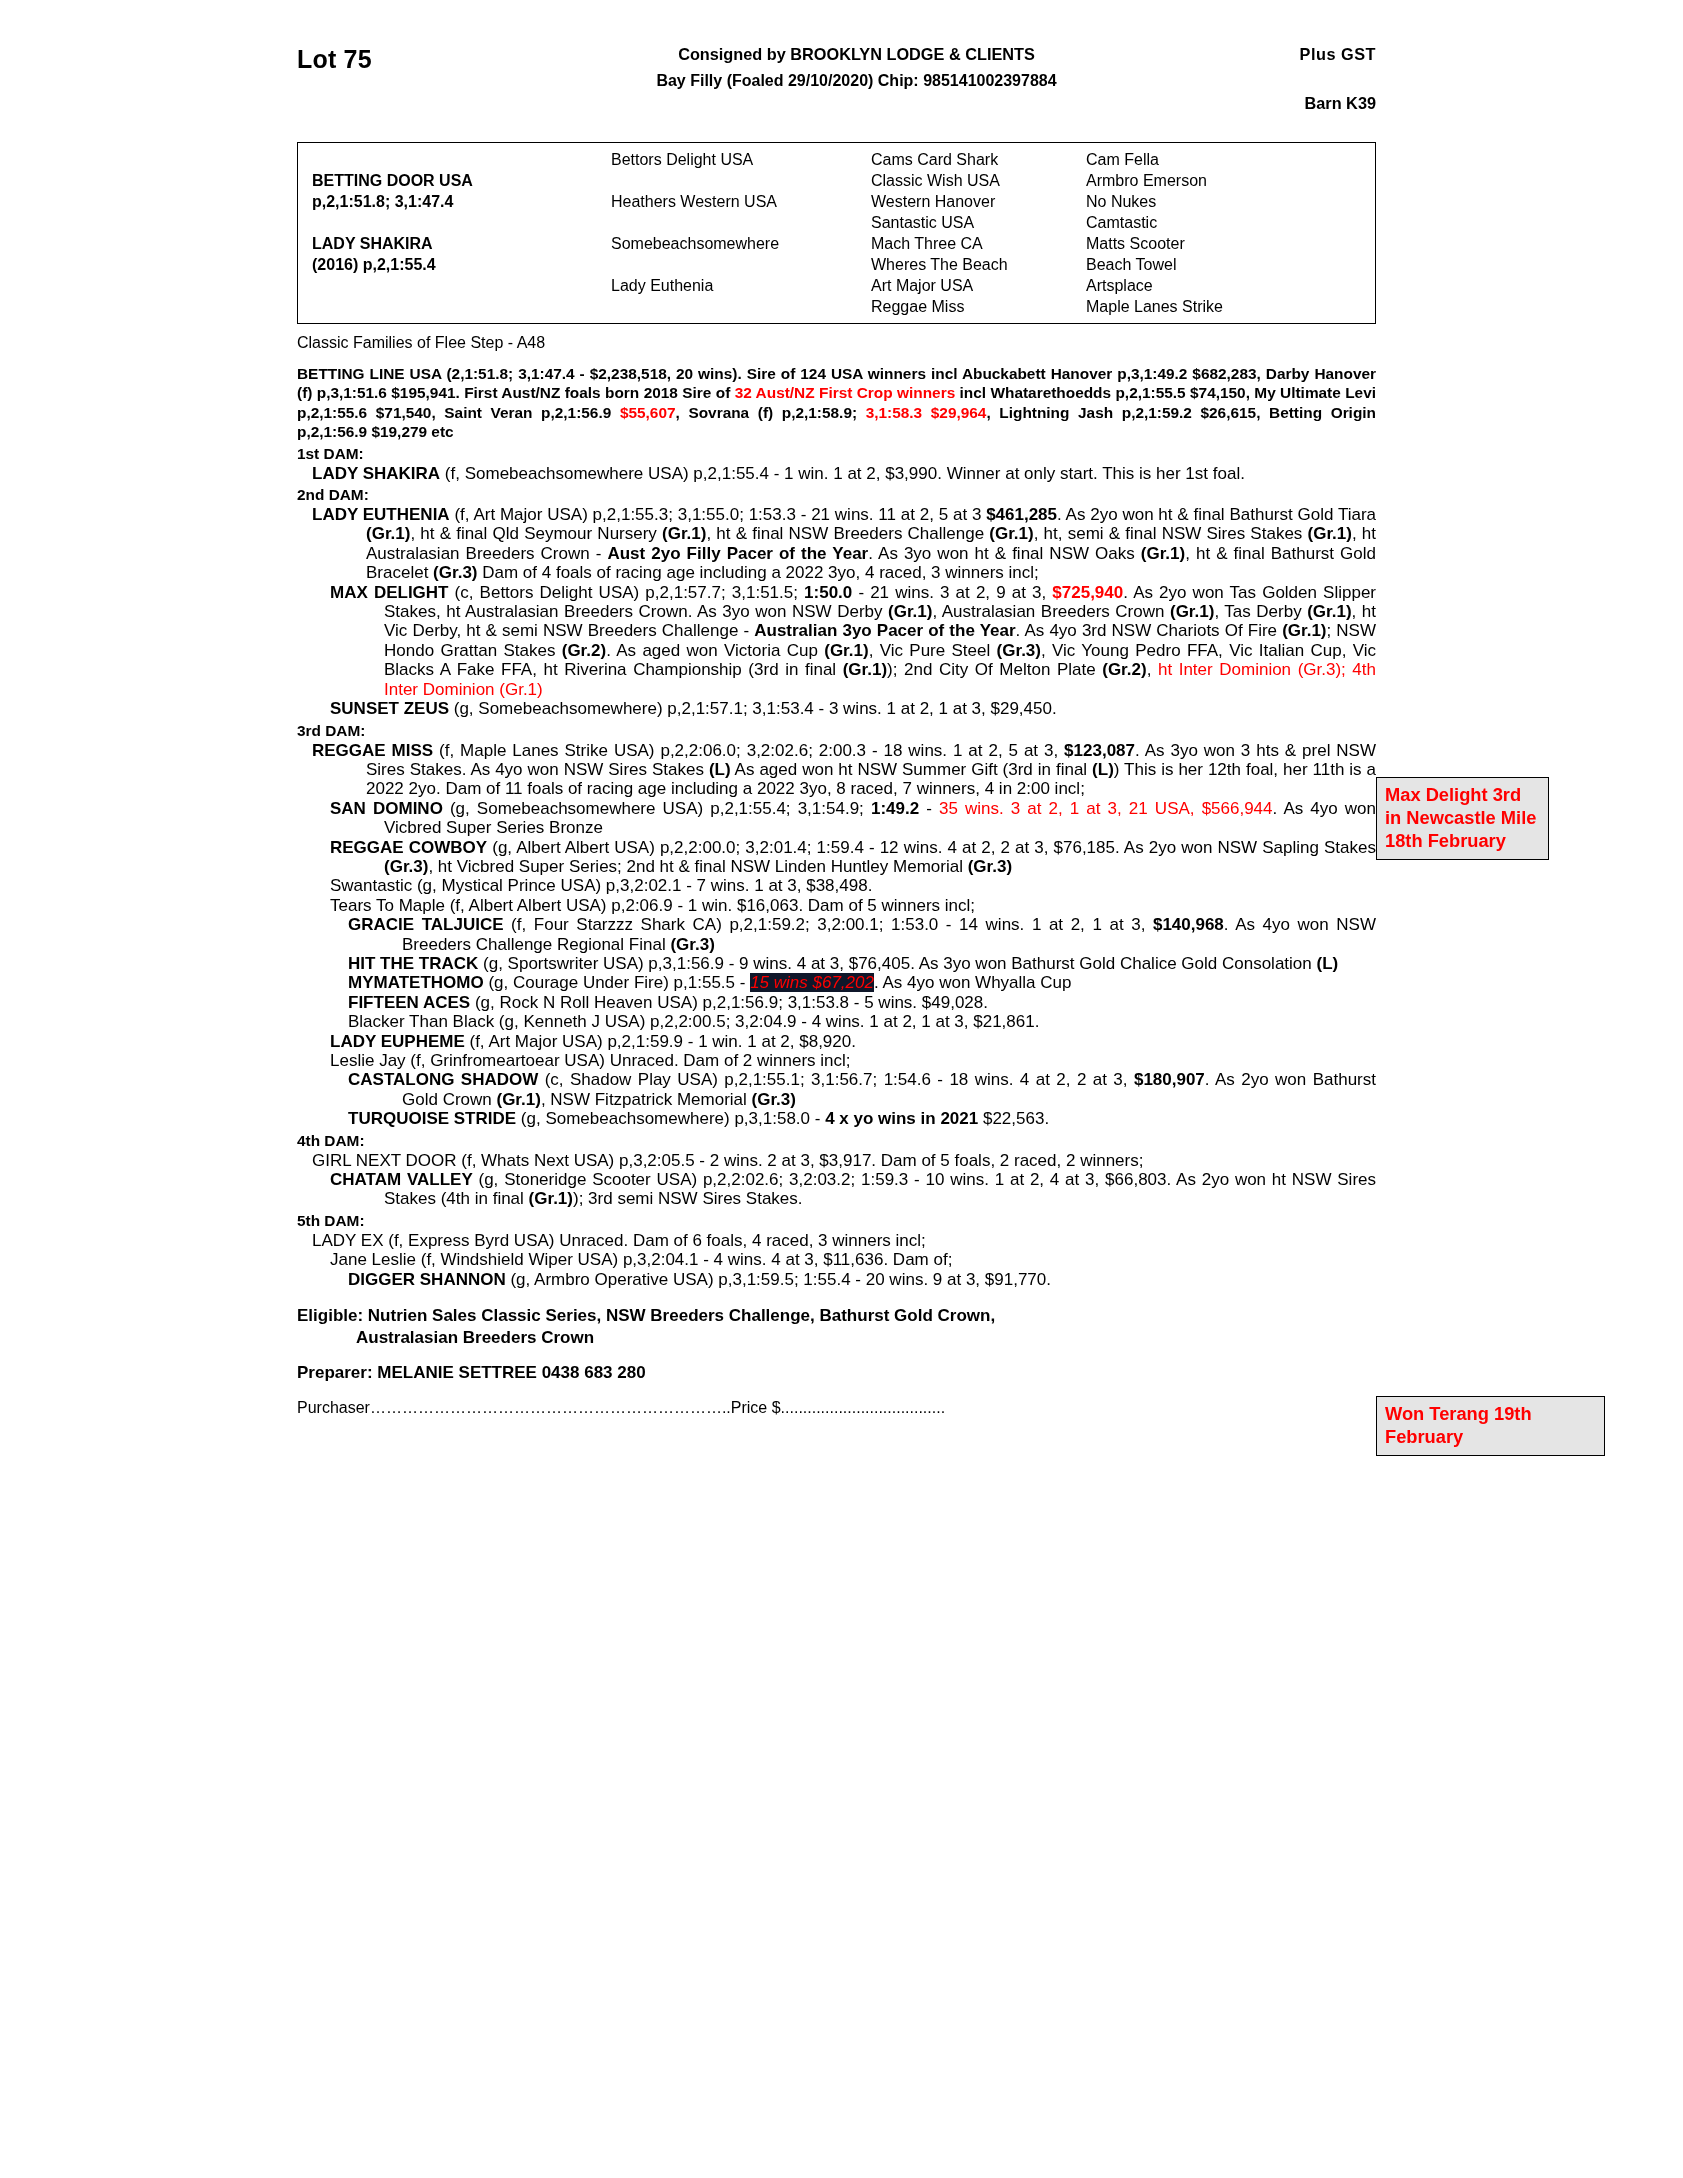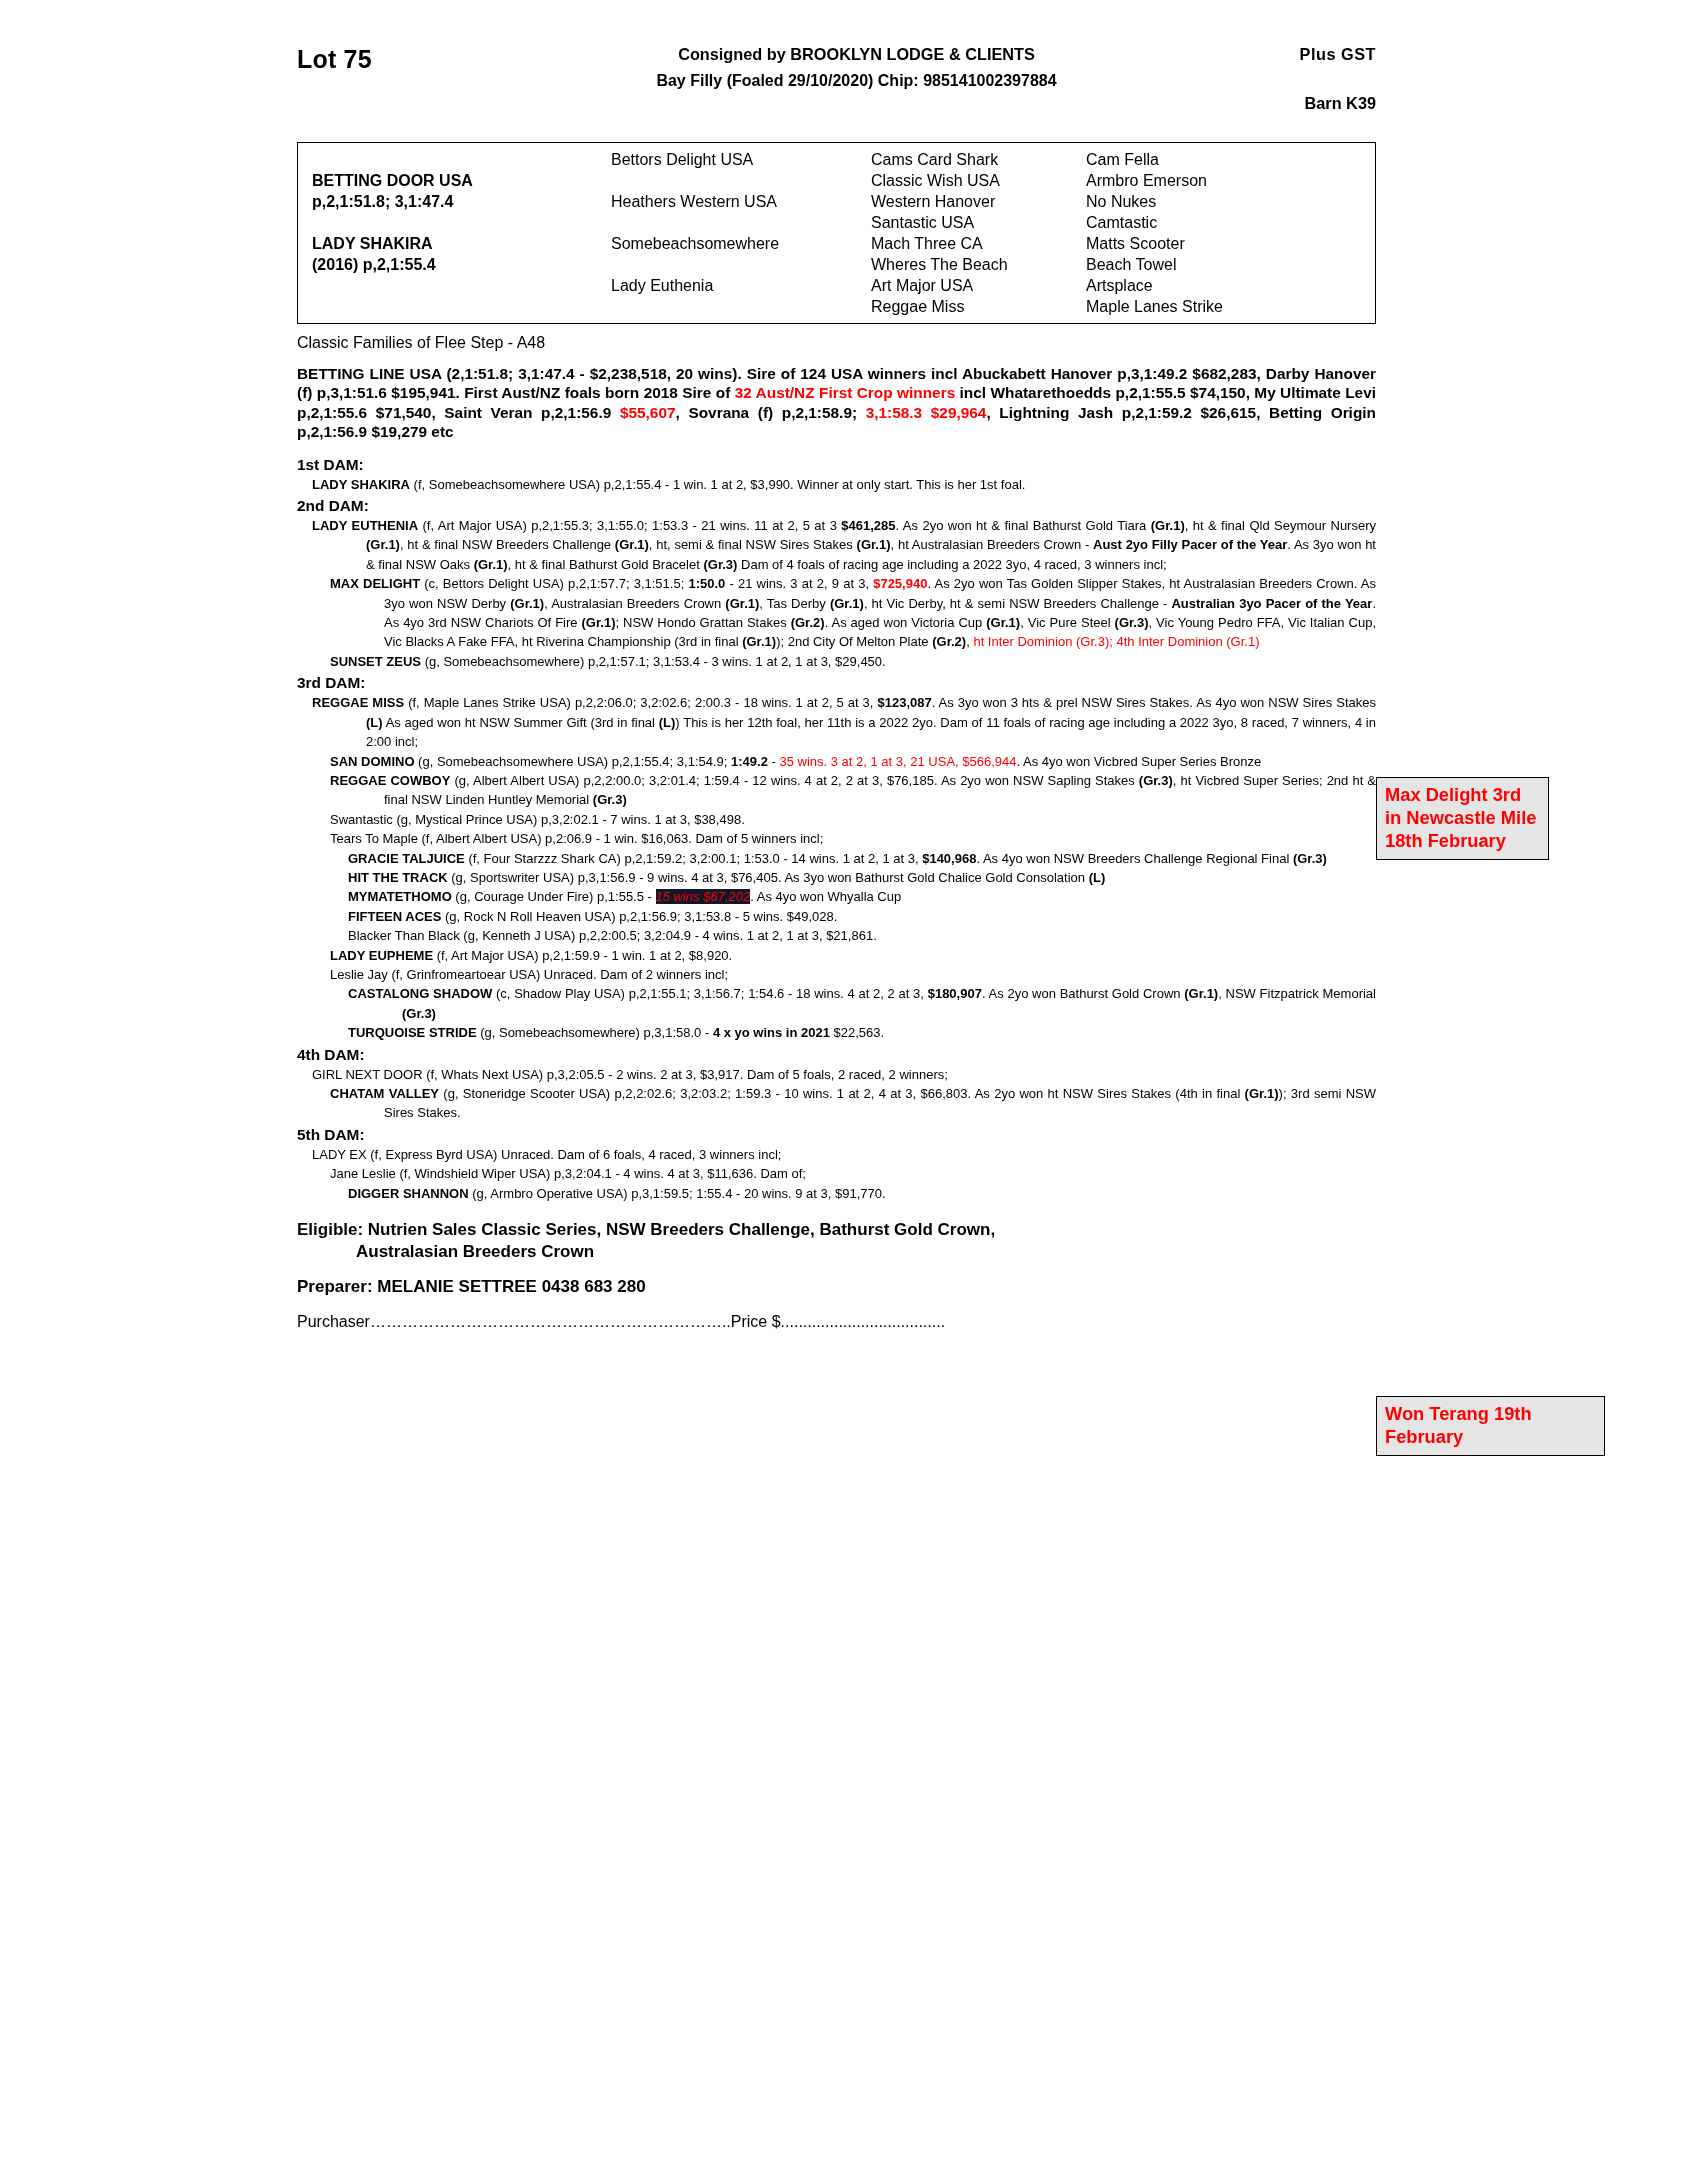--- a/index.html
+++ b/index.html
@@ -100,34 +100,34 @@
   }
 
   
   .block {
     font-size: 15.4px;
     line-height: 19.4px;
     text-align: justify;
   }
   .sire-block {
     font-weight: bold;
-    margin-bottom: 13px;
+    margin-bottom: 2px;
   }
   .red { color: #ff0000; }
   .hl { background: #0f172a; font-style: italic; }
   .b { font-weight: bold; }
 
   .damhead {
     font-weight: bold;
     font-size: 15.4px;
     line-height: 20px;
     margin-top: 2px;
   }
   .entry {
-    font-size: 13px;
+    font-size: 17px;
     line-height: 19.4px;
     text-align: justify;
     margin-left: 10px;
     text-indent: 0;
   }
   .entry.ind1 { margin-left: 10px; padding-left: 59px; text-indent: -54px; }
   .entry.ind2 { margin-left: 28px; padding-left: 59px; text-indent: -54px; }
   .entry.ind3 { margin-left: 46px; padding-left: 59px; text-indent: -54px; }
 
   

